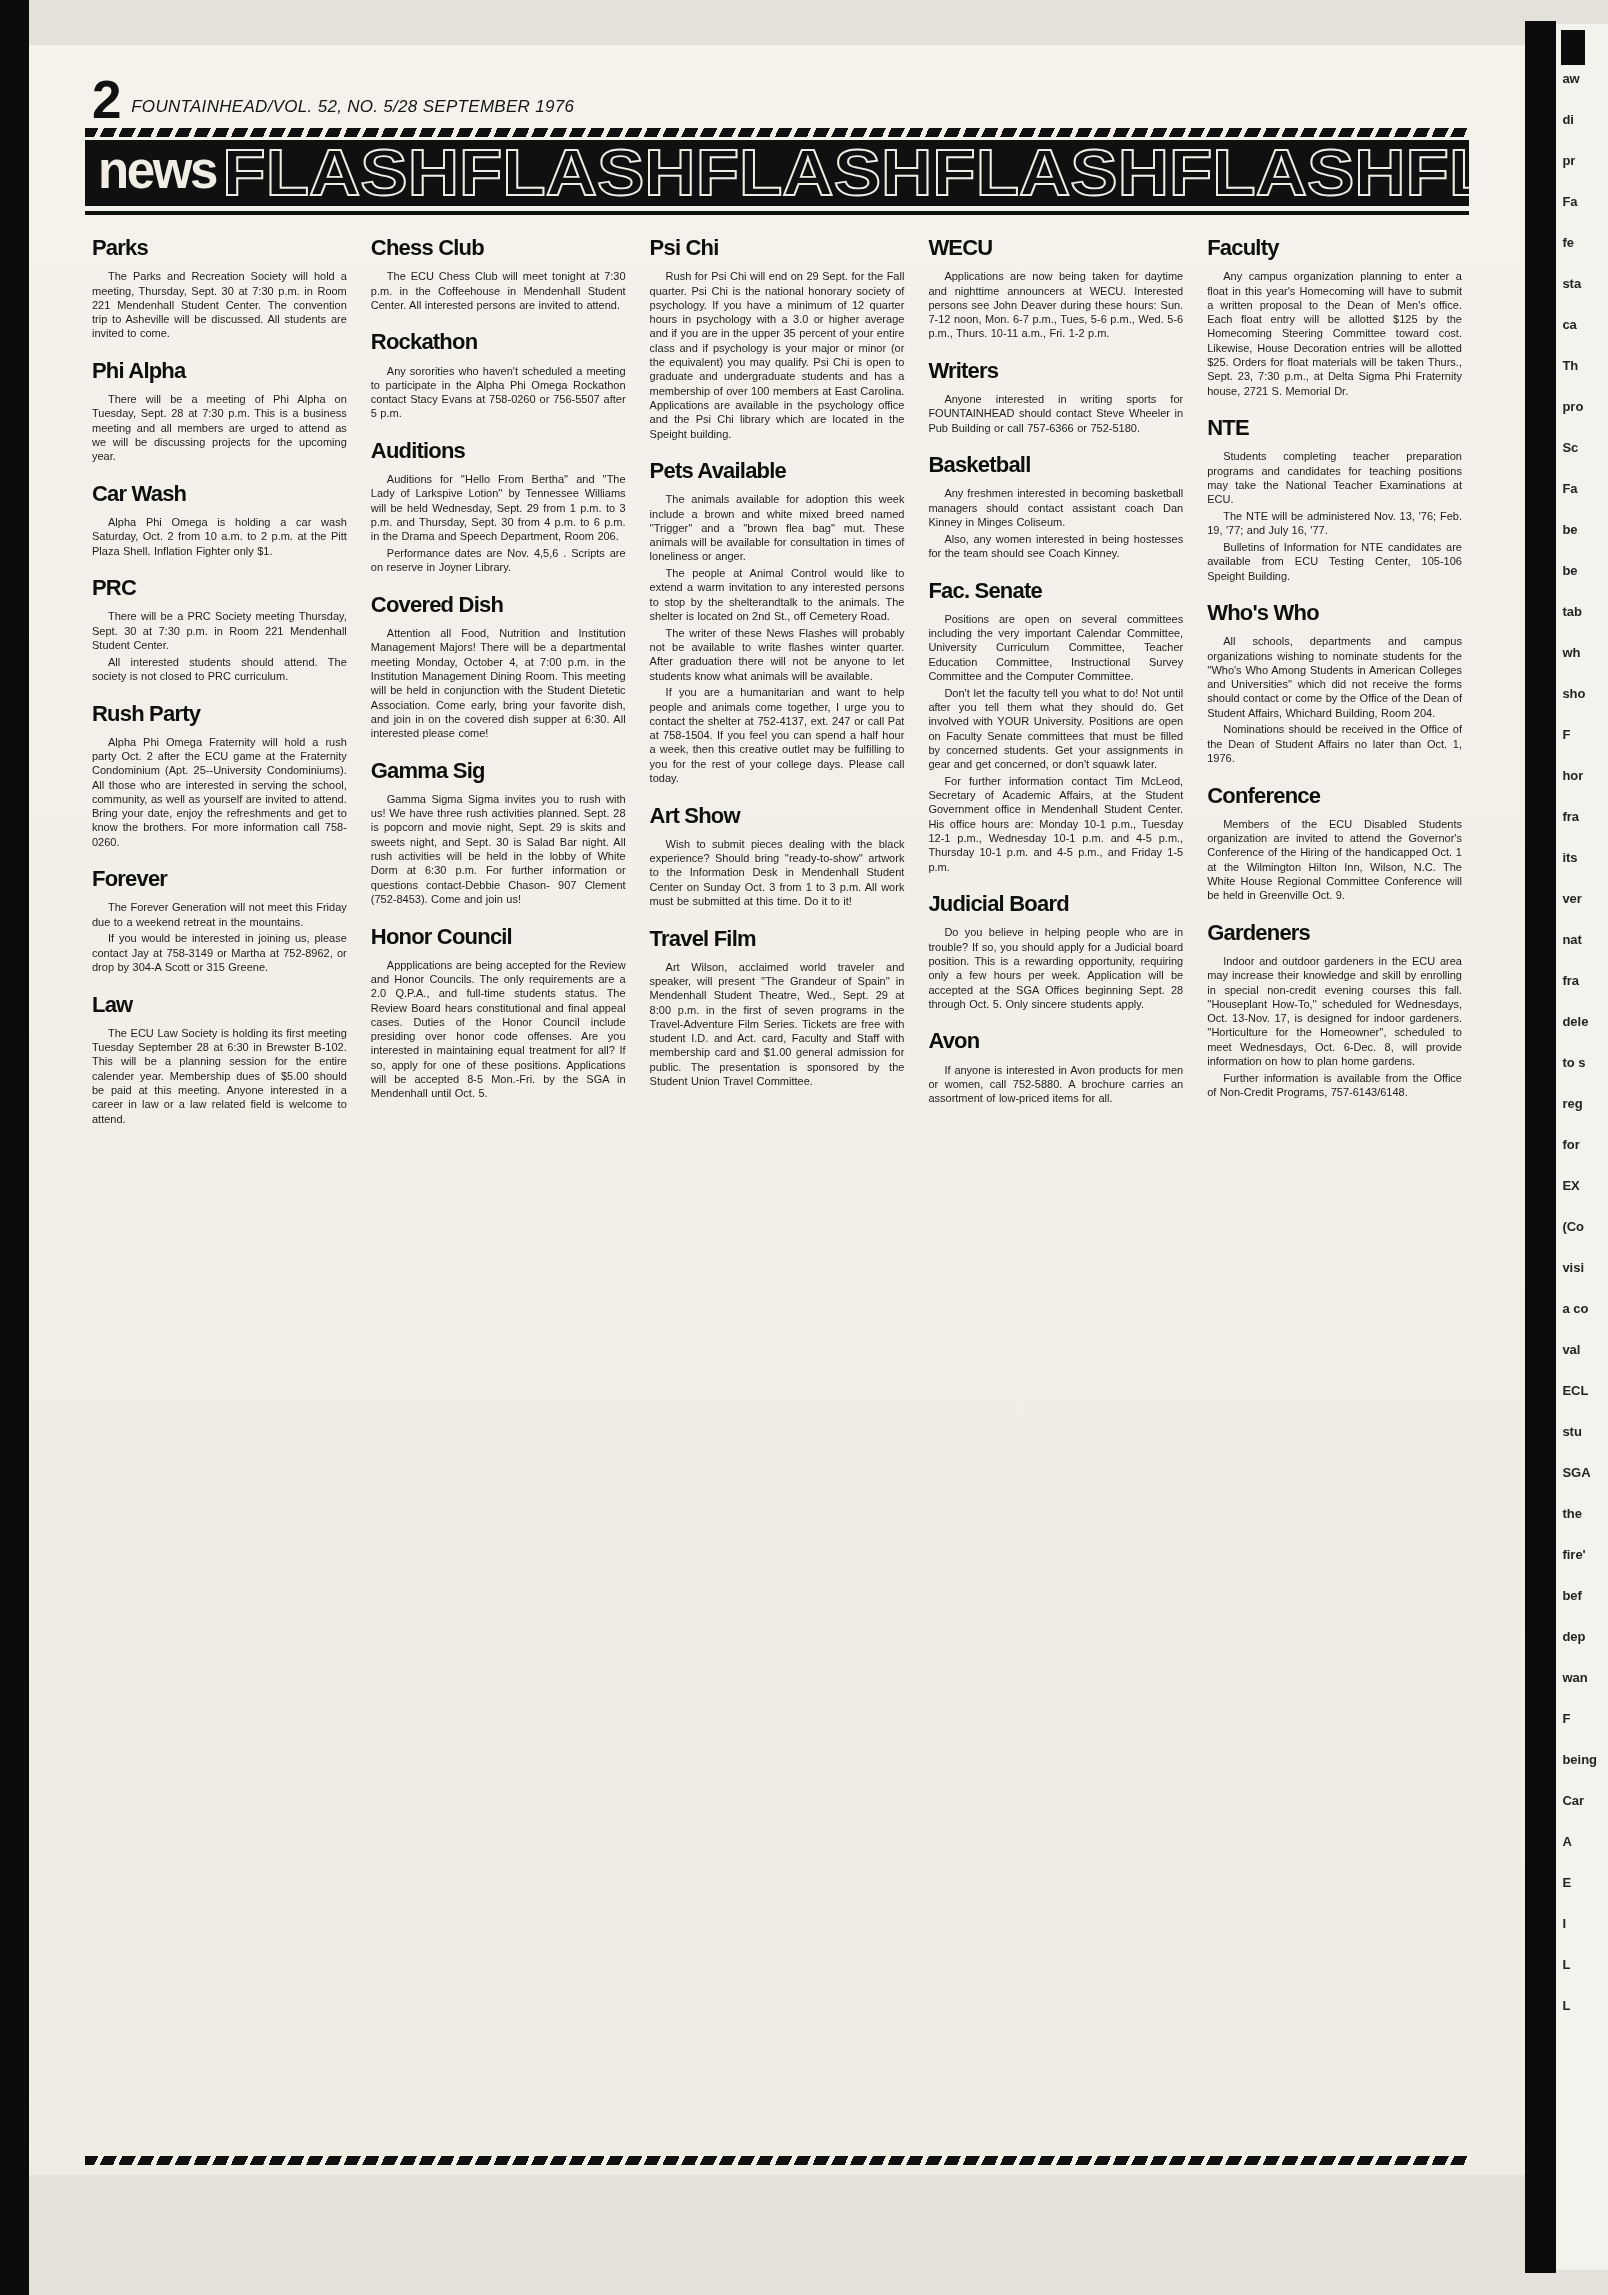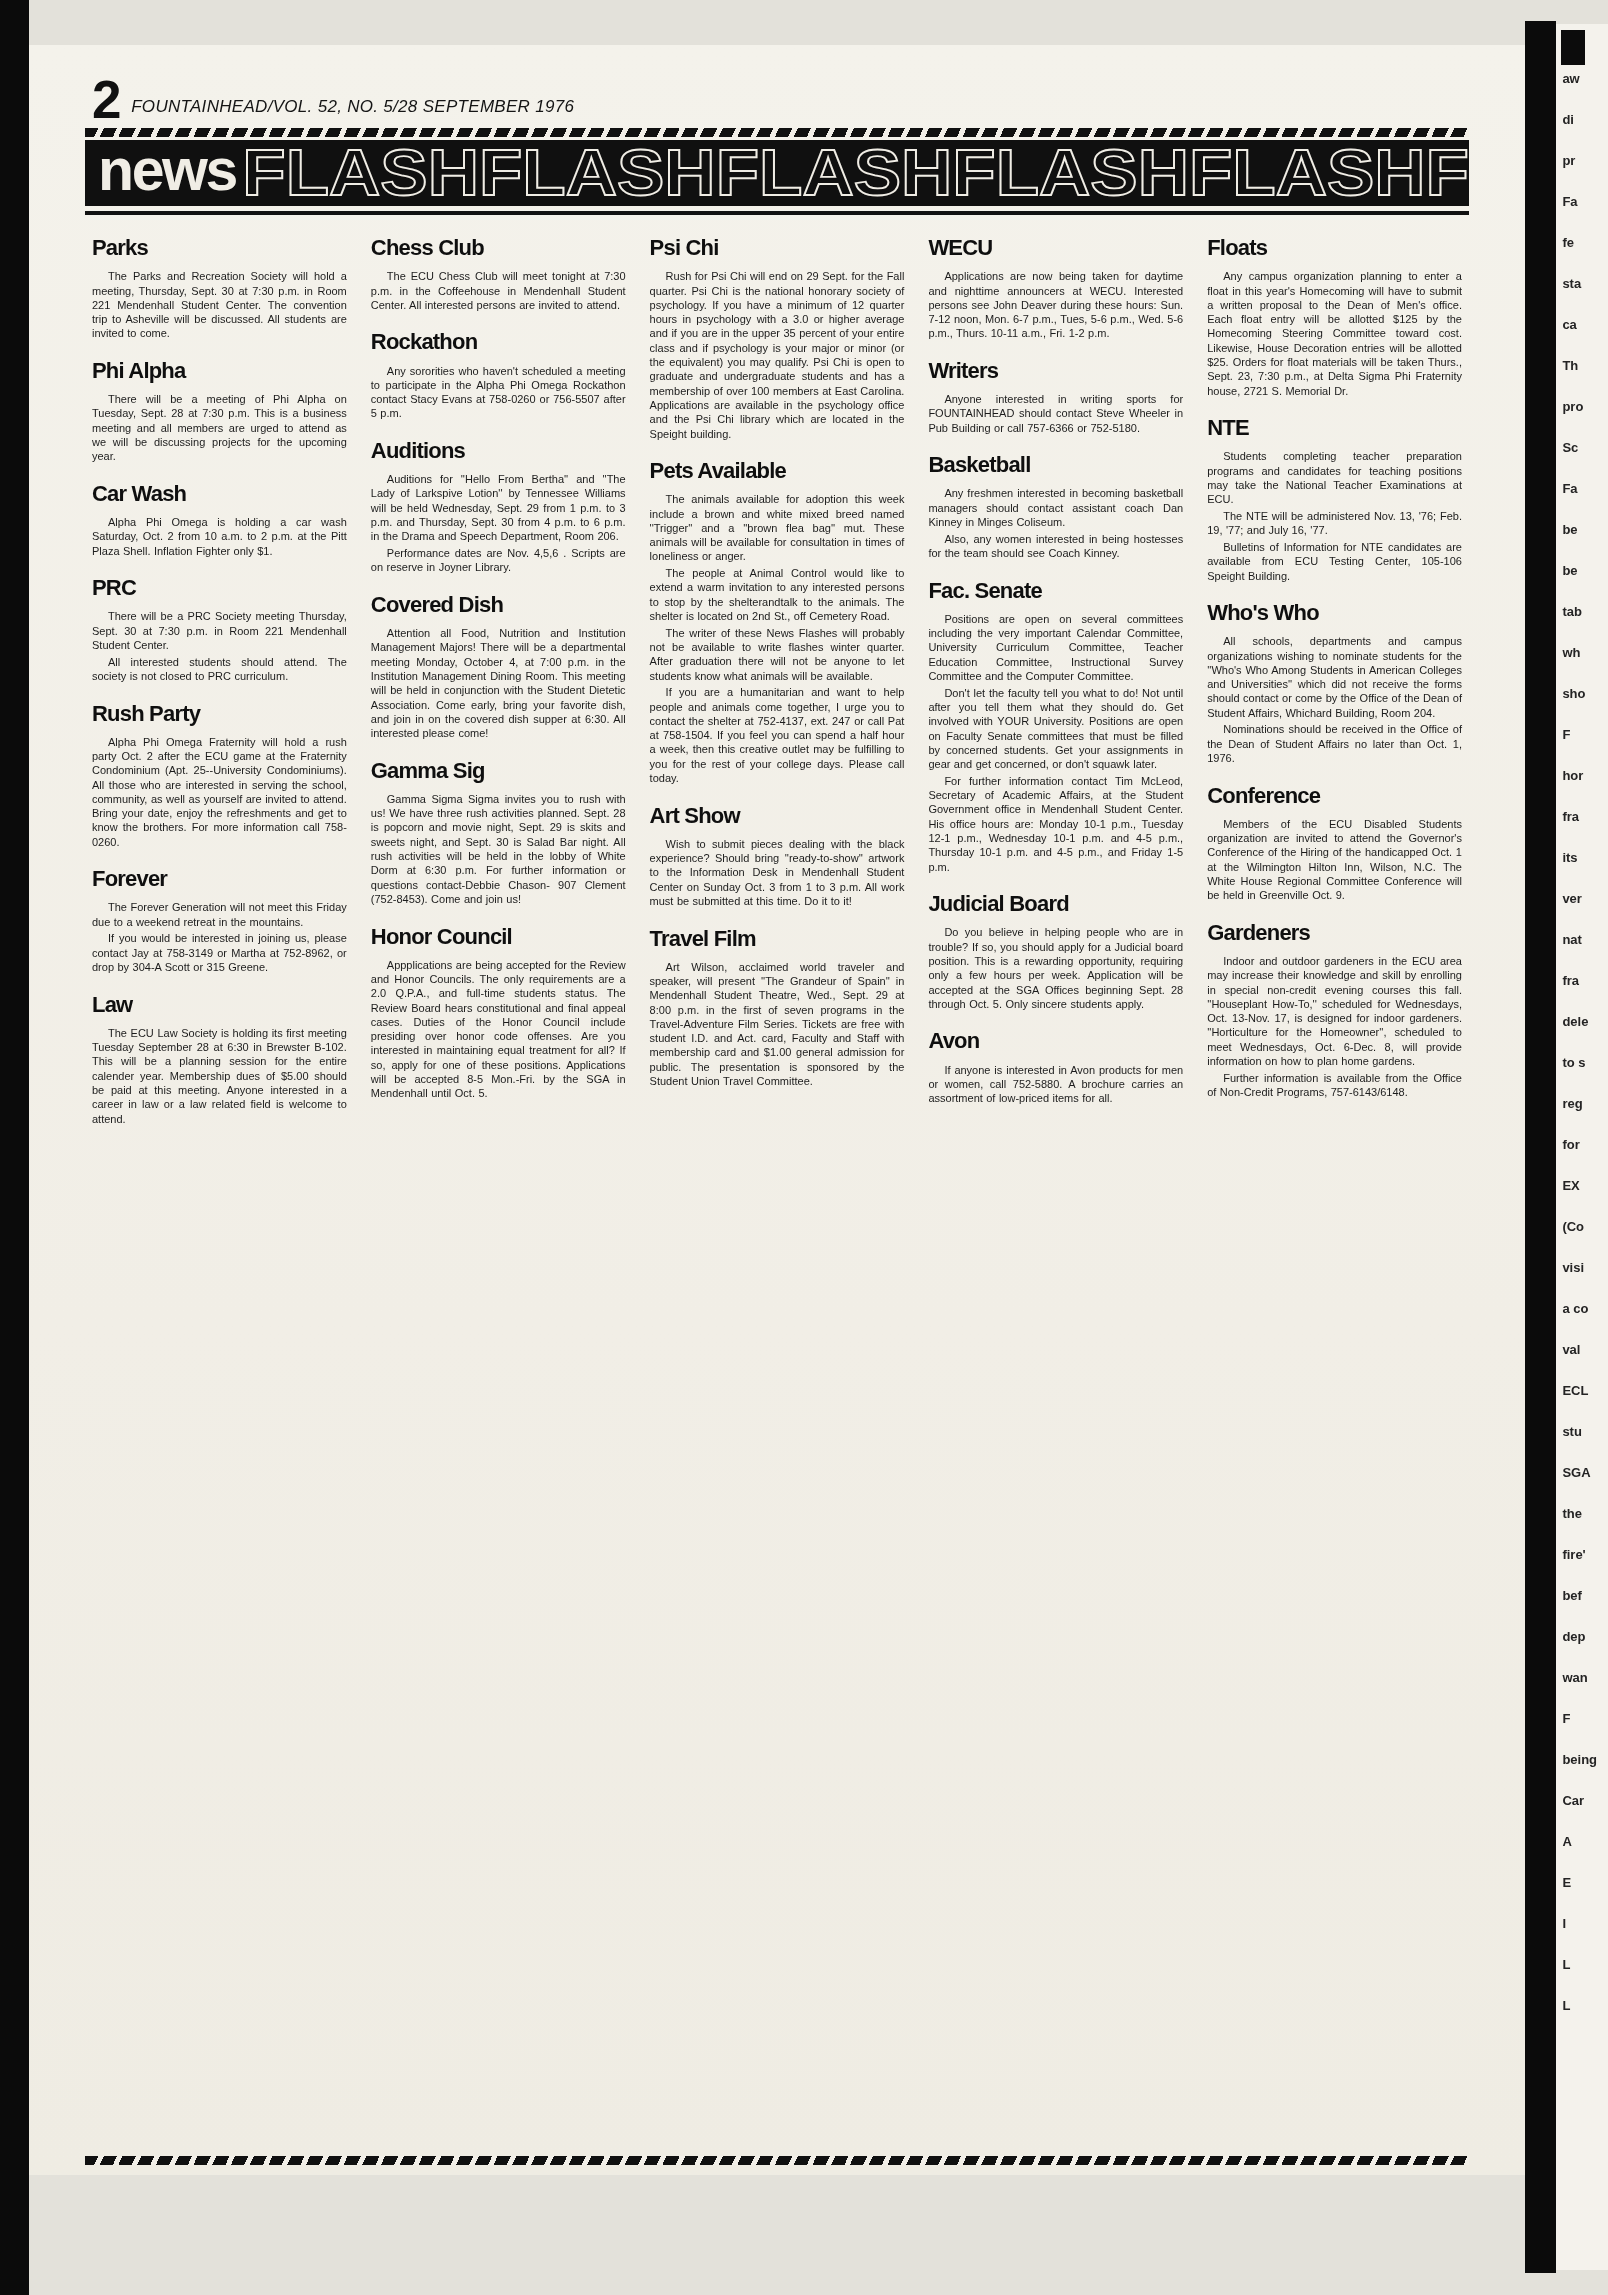--- a/index.html
+++ b/index.html
@@ -23,21 +23,21 @@
 
   .rule-hatch{
     height:9.7px;margin:3.2px 56px 0 56px;
     background:repeating-linear-gradient(115deg,#101010 0 12px,#f2efe8 12px 17px);
   }
   .banner{
     margin:2.4px 56px 0 56px;height:66px;background:#101010;
     display:flex;align-items:center;overflow:hidden;padding-left:13px;
   }
   .news-logo{
-    font-weight:700;font-size:59px;color:#f0ede5;letter-spacing:-2.4px;
+    font-weight:700;font-size:51px;color:#f0ede5;letter-spacing:-2.4px;
     margin-right:6.4px;line-height:1;transform:translateY(-1.6px);
   }
   .flash-text{
     font-weight:700;font-size:71px;line-height:1;white-space:nowrap;
     color:transparent;-webkit-text-stroke:2px #f0ede5;letter-spacing:0px;
     transform:scaleY(0.9);
   }
   .rule-thin{height:4px;background:#111;margin:4.8px 56px 0 56px;}
 
   .columns{display:flex;gap:24px;padding:22.5px 63px 0 63px;box-sizing:border-box;}
@@ -188,21 +188,21 @@
           <h2>Judicial Board</h2>
           <p>Do you believe in helping people who are in trouble? If so, you should apply for a Judicial board position. This is a rewarding opportunity, requiring only a few hours per week. Application will be accepted at the SGA Offices beginning Sept. 28 through Oct. 5. Only sincere students apply.</p>
         </article>
         <article>
           <h2>Avon</h2>
           <p>If anyone is interested in Avon products for men or women, call 752-5880. A brochure carries an assortment of low-priced items for all.</p>
         </article>
       </div>
       <div class="col">
         <article>
-          <h2>Floats</h2>
+          <h2>Faculty</h2>
           <p>Any campus organization planning to enter a float in this year's Homecoming will have to submit a written proposal to the Dean of Men's office. Each float entry will be allotted $125 by the Homecoming Steering Committee toward cost. Likewise, House Decoration entries will be allotted $25. Orders for float materials will be taken Thurs., Sept. 23, 7:30 p.m., at Delta Sigma Phi Fraternity house, 2721 S. Memorial Dr.</p>
         </article>
         <article>
           <h2>NTE</h2>
           <p>Students completing teacher preparation programs and candidates for teaching positions may take the National Teacher Examinations at ECU.</p>
           <p>The NTE will be administered Nov. 13, '76; Feb. 19, '77; and July 16, '77.</p>
           <p>Bulletins of Information for NTE candidates are available from ECU Testing Center, 105-106 Speight Building.</p>
         </article>
         <article>
           <h2>Who's Who</h2>

